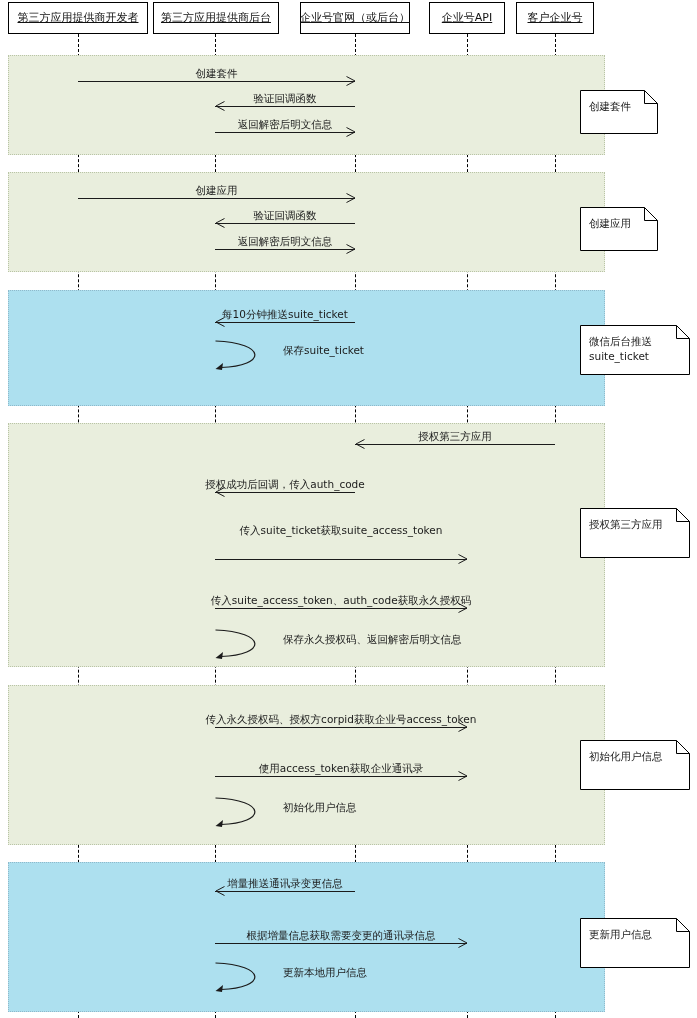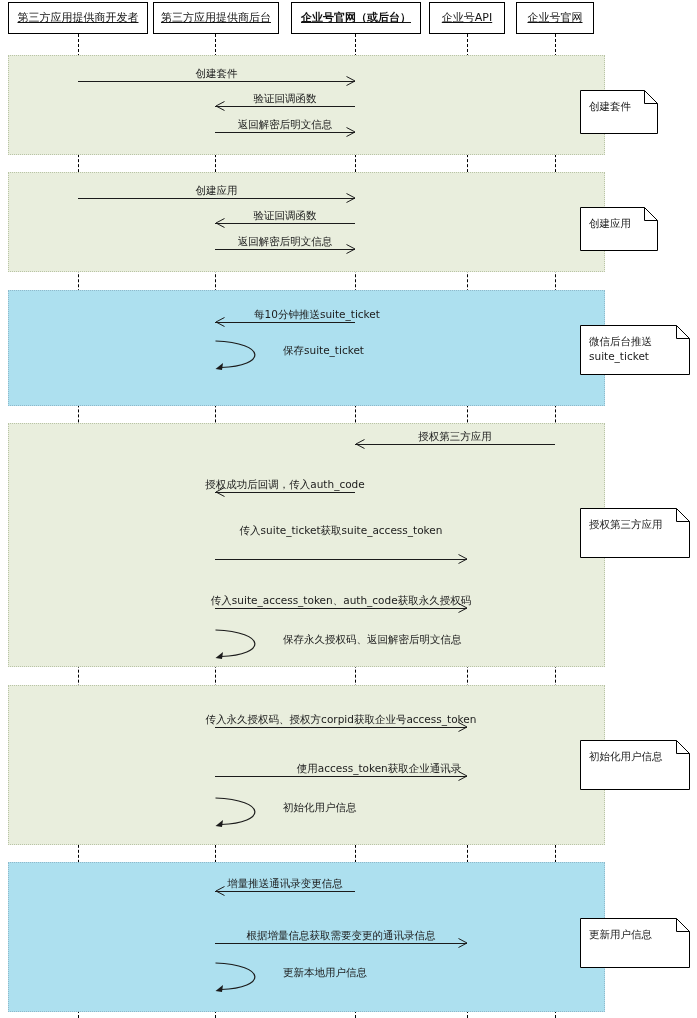--- a/index.html
+++ b/index.html
@@ -169,21 +169,21 @@
           <path d="M0.5 0.5 L9 5 L0.5 9.5" fill="none" stroke="#1b1b1b" stroke-width="1"></path>
         </svg>
       </div>
       <div class="msg-label" style="top: 235px; left: 285px; transform: translateX(-50%);">返回解密后明文信息</div>
       <div class="msg" style="left: 215px; width: 140px; top: 322px;"></div>
       <div class="arrowhead" style="top: 317px; left: 215px;">
         <svg width="10" height="10" viewBox="0 0 10 10">
           <path d="M9.5 0.5 L1 5 L9.5 9.5" fill="none" stroke="#1b1b1b" stroke-width="1"></path>
         </svg>
       </div>
-      <div class="msg-label" style="top: 308px; left: 285px; transform: translateX(-50%); margin-left: 32px;">每10分钟推送suite_ticket</div>
+      <div class="msg-label" style="top: 308px; left: 285px; transform: translateX(-50%);">每10分钟推送suite_ticket</div>
       <div class="selfmsg" style="left: 215px; top: 340px; width: 60px; height: 36px;">
         <svg width="60" height="36">
           <path d="M0.5 1 C 52 3, 52 26, 6 27.5" fill="none" stroke="#1b1b1b" stroke-width="1.2"></path>
           <path d="M0.5 29 L8 23 L7 30 Z" fill="#1b1b1b"></path>
         </svg>
       </div>
       <div class="msg-label" style="left: 281px; top: 344px;">保存suite_ticket</div>
       <div class="msg" style="left: 355px; width: 200px; top: 444px;"></div>
       <div class="arrowhead" style="top: 439px; left: 355px;">
         <svg width="10" height="10" viewBox="0 0 10 10">
@@ -225,21 +225,21 @@
           <path d="M0.5 0.5 L9 5 L0.5 9.5" fill="none" stroke="#1b1b1b" stroke-width="1"></path>
         </svg>
       </div>
       <div class="msg-label" style="top: 713px; left: 341px; transform: translateX(-50%);">传入永久授权码、授权方corpid获取企业号access_token</div>
       <div class="msg" style="left: 215px; width: 252px; top: 776px;"></div>
       <div class="arrowhead" style="top: 771px; left: 458px;">
         <svg width="10" height="10" viewBox="0 0 10 10">
           <path d="M0.5 0.5 L9 5 L0.5 9.5" fill="none" stroke="#1b1b1b" stroke-width="1"></path>
         </svg>
       </div>
-      <div class="msg-label" style="top: 762px; left: 341px; transform: translateX(-50%); margin-left: 38px;">使用access_token获取企业通讯录</div>
+      <div class="msg-label" style="top: 762px; left: 341px; transform: translateX(-50%);">使用access_token获取企业通讯录</div>
       <div class="selfmsg" style="left: 215px; top: 797px; width: 60px; height: 36px;">
         <svg width="60" height="36">
           <path d="M0.5 1 C 52 3, 52 26, 6 27.5" fill="none" stroke="#1b1b1b" stroke-width="1.2"></path>
           <path d="M0.5 29 L8 23 L7 30 Z" fill="#1b1b1b"></path>
         </svg>
       </div>
       <div class="msg-label" style="left: 281px; top: 801px;">初始化用户信息</div>
       <div class="msg" style="left: 215px; width: 140px; top: 891px;"></div>
       <div class="arrowhead" style="top: 886px; left: 215px;">
         <svg width="10" height="10" viewBox="0 0 10 10">
@@ -307,23 +307,23 @@
         <div class="note-text">更新用户信息</div>
       </div>
     </div>
   <div id="actors-layer">
       <div class="actor-box" style="left: 8px; width: 140px;">
         <span class="actor-label">第三方应用提供商开发者</span>
       </div>
       <div class="actor-box" style="left: 153px; width: 126px;">
         <span class="actor-label">第三方应用提供商后台</span>
       </div>
-      <div class="actor-box" style="left: 291px; width: 130px; font-weight: bold;">
+      <div class="actor-box" style="left: 300px; width: 110px;">
         <span class="actor-label">企业号官网（或后台）</span>
       </div>
       <div class="actor-box" style="left: 429px; width: 76px;">
         <span class="actor-label">企业号API</span>
       </div>
       <div class="actor-box" style="left: 516px; width: 78px;">
-        <span class="actor-label">企业号官网</span>
+        <span class="actor-label">客户企业号</span>
       </div>
     </div>
 </div>
 
 </body></html>

